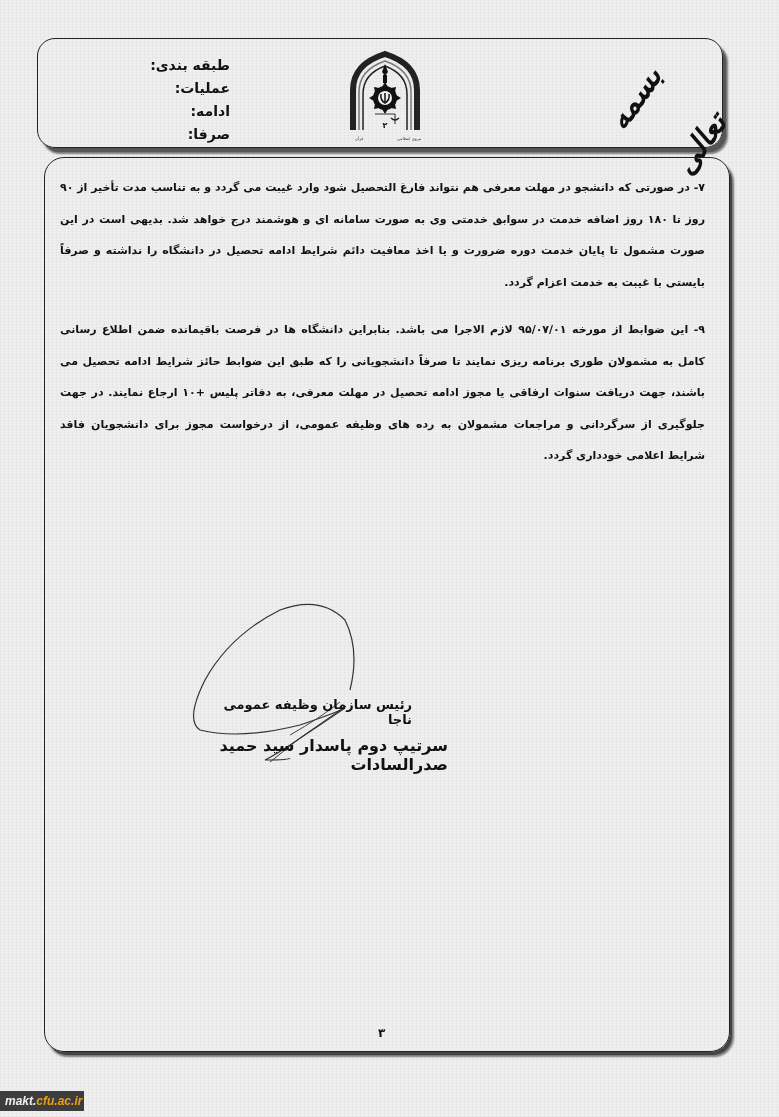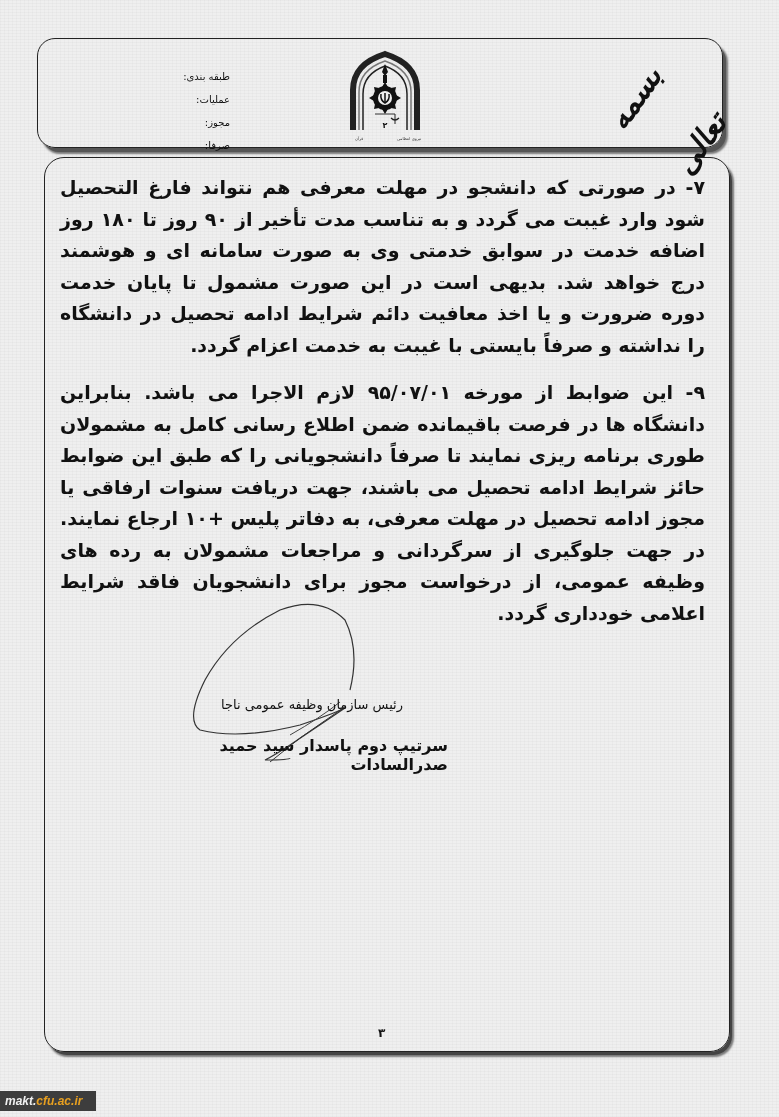--- a/index.html
+++ b/index.html
@@ -42,26 +42,26 @@
       width: 684px;
       height: 893px;
       border: 1.5px solid #222;
       border-radius: 20px;
       box-shadow: 3px 4px 0 -1px #444, 4px 5px 2px #777;
       background: transparent;
     }
     .meta-fields {
       position: absolute;
       left: 140px;
-      top: 65px;
+      top: 54px;
       width: 90px;
       direction: rtl;
       text-align: right;
-      font-size: 10px;
-      font-weight: normal;
+      font-size: 14px;
+      font-weight: bold;
       line-height: 23px;
     }
     .meta-fields div { height: 23px; }
 
     .emblem {
       position: absolute;
       left: 345px;
       top: 50px;
       width: 80px;
       height: 92px;
@@ -85,21 +85,21 @@
     }
 
     .paragraphs {
       position: absolute;
       left: 60px;
       top: 172px;
       width: 645px;
       direction: rtl;
       text-align: justify;
       text-align-last: right;
-      font-size: 19px;
+      font-size: 11px;
       font-weight: bold;
       line-height: 31.5px;
       font-family: "DejaVu Sans", sans-serif;
     }
     .paragraph {
       margin: 0 0 16px 0;
       text-align: justify;
     }
 
     .signature-block {
@@ -108,23 +108,23 @@
       top: 590px;
       width: 300px;
       height: 200px;
     }
     .sig-title {
       position: absolute;
       left: 212px;
       top: 697px;
       width: 200px;
       direction: rtl;
-      text-align: center;
+      text-align: right;
       font-size: 13px;
-      font-weight: normal;
+      font-weight: bold;
     }
     .sig-name {
       position: absolute;
       left: 178px;
       top: 736px;
       width: 270px;
       direction: rtl;
       text-align: right;
       font-size: 16px;
       font-weight: bold;
@@ -134,21 +134,21 @@
       left: 378px;
       top: 1026px;
       font-size: 12px;
       font-weight: bold;
       direction: rtl;
     }
     .watermark {
       position: absolute;
       left: 0;
       top: 1091px;
-      width: 96px;
+      width: 84px;
       height: 20px;
       background: #3d3d3d;
       font-family: "Liberation Sans", sans-serif;
       font-weight: bold;
       font-style: italic;
       font-size: 12px;
       line-height: 20px;
       padding-left: 5px;
       box-sizing: border-box;
       white-space: nowrap;
@@ -159,21 +159,21 @@
 </head>
 <body>
 
 <div class="page-texture"></div>
 
 <div class="header-box"></div>
 
 <div class="meta-fields">
   <div>طبقه بندی:</div>
   <div>عملیات:</div>
-  <div>مجوز:</div>
+  <div>ادامه:</div>
   <div>صرفا:</div>
 </div>
 
 <div class="emblem">
   <svg width="80" height="92" viewBox="0 0 80 92">
 
     <path d="M8 80 L8 40 Q8 14 40 4 Q72 14 72 40 L72 80" fill="none" stroke="#222" stroke-width="6"></path>
     <path d="M14 80 L14 42 Q14 20 40 11 Q66 20 66 42 L66 80" fill="none" stroke="#777" stroke-width="1.5"></path>
 
     <path d="M18 80 L18 44 Q18 24 40 16 Q62 24 62 44 L62 80" fill="none" stroke="#222" stroke-width="1.5"></path>

